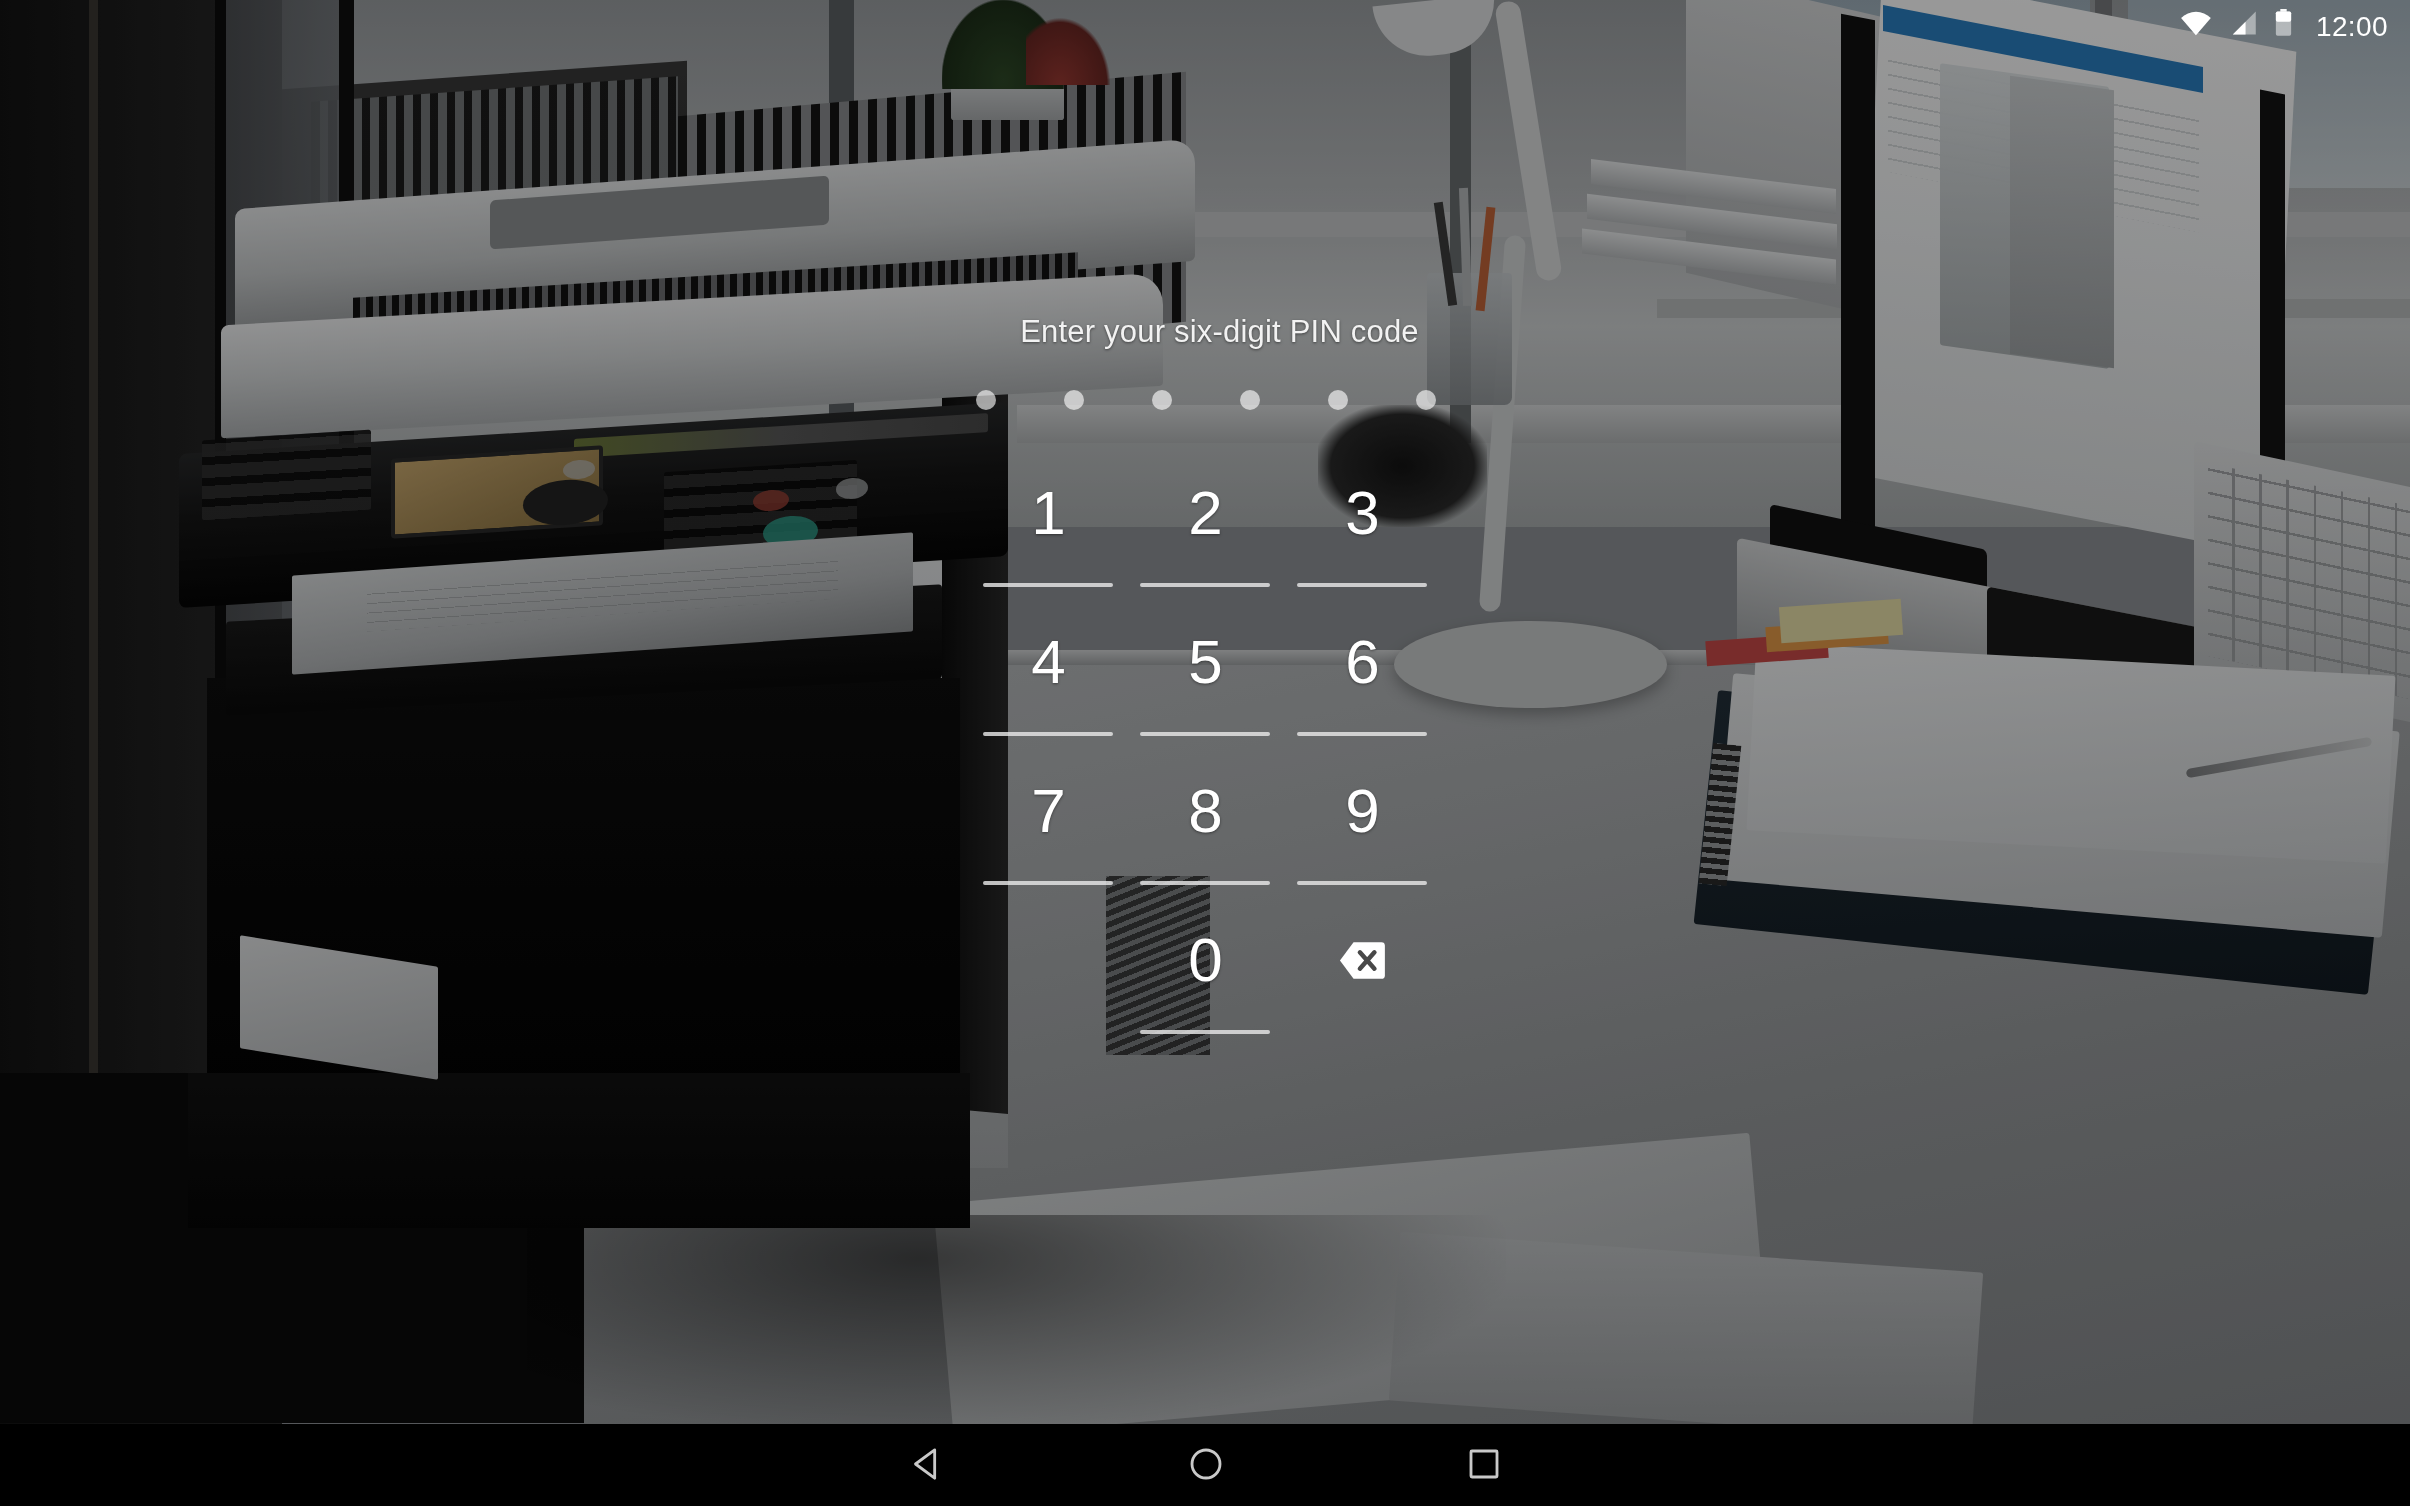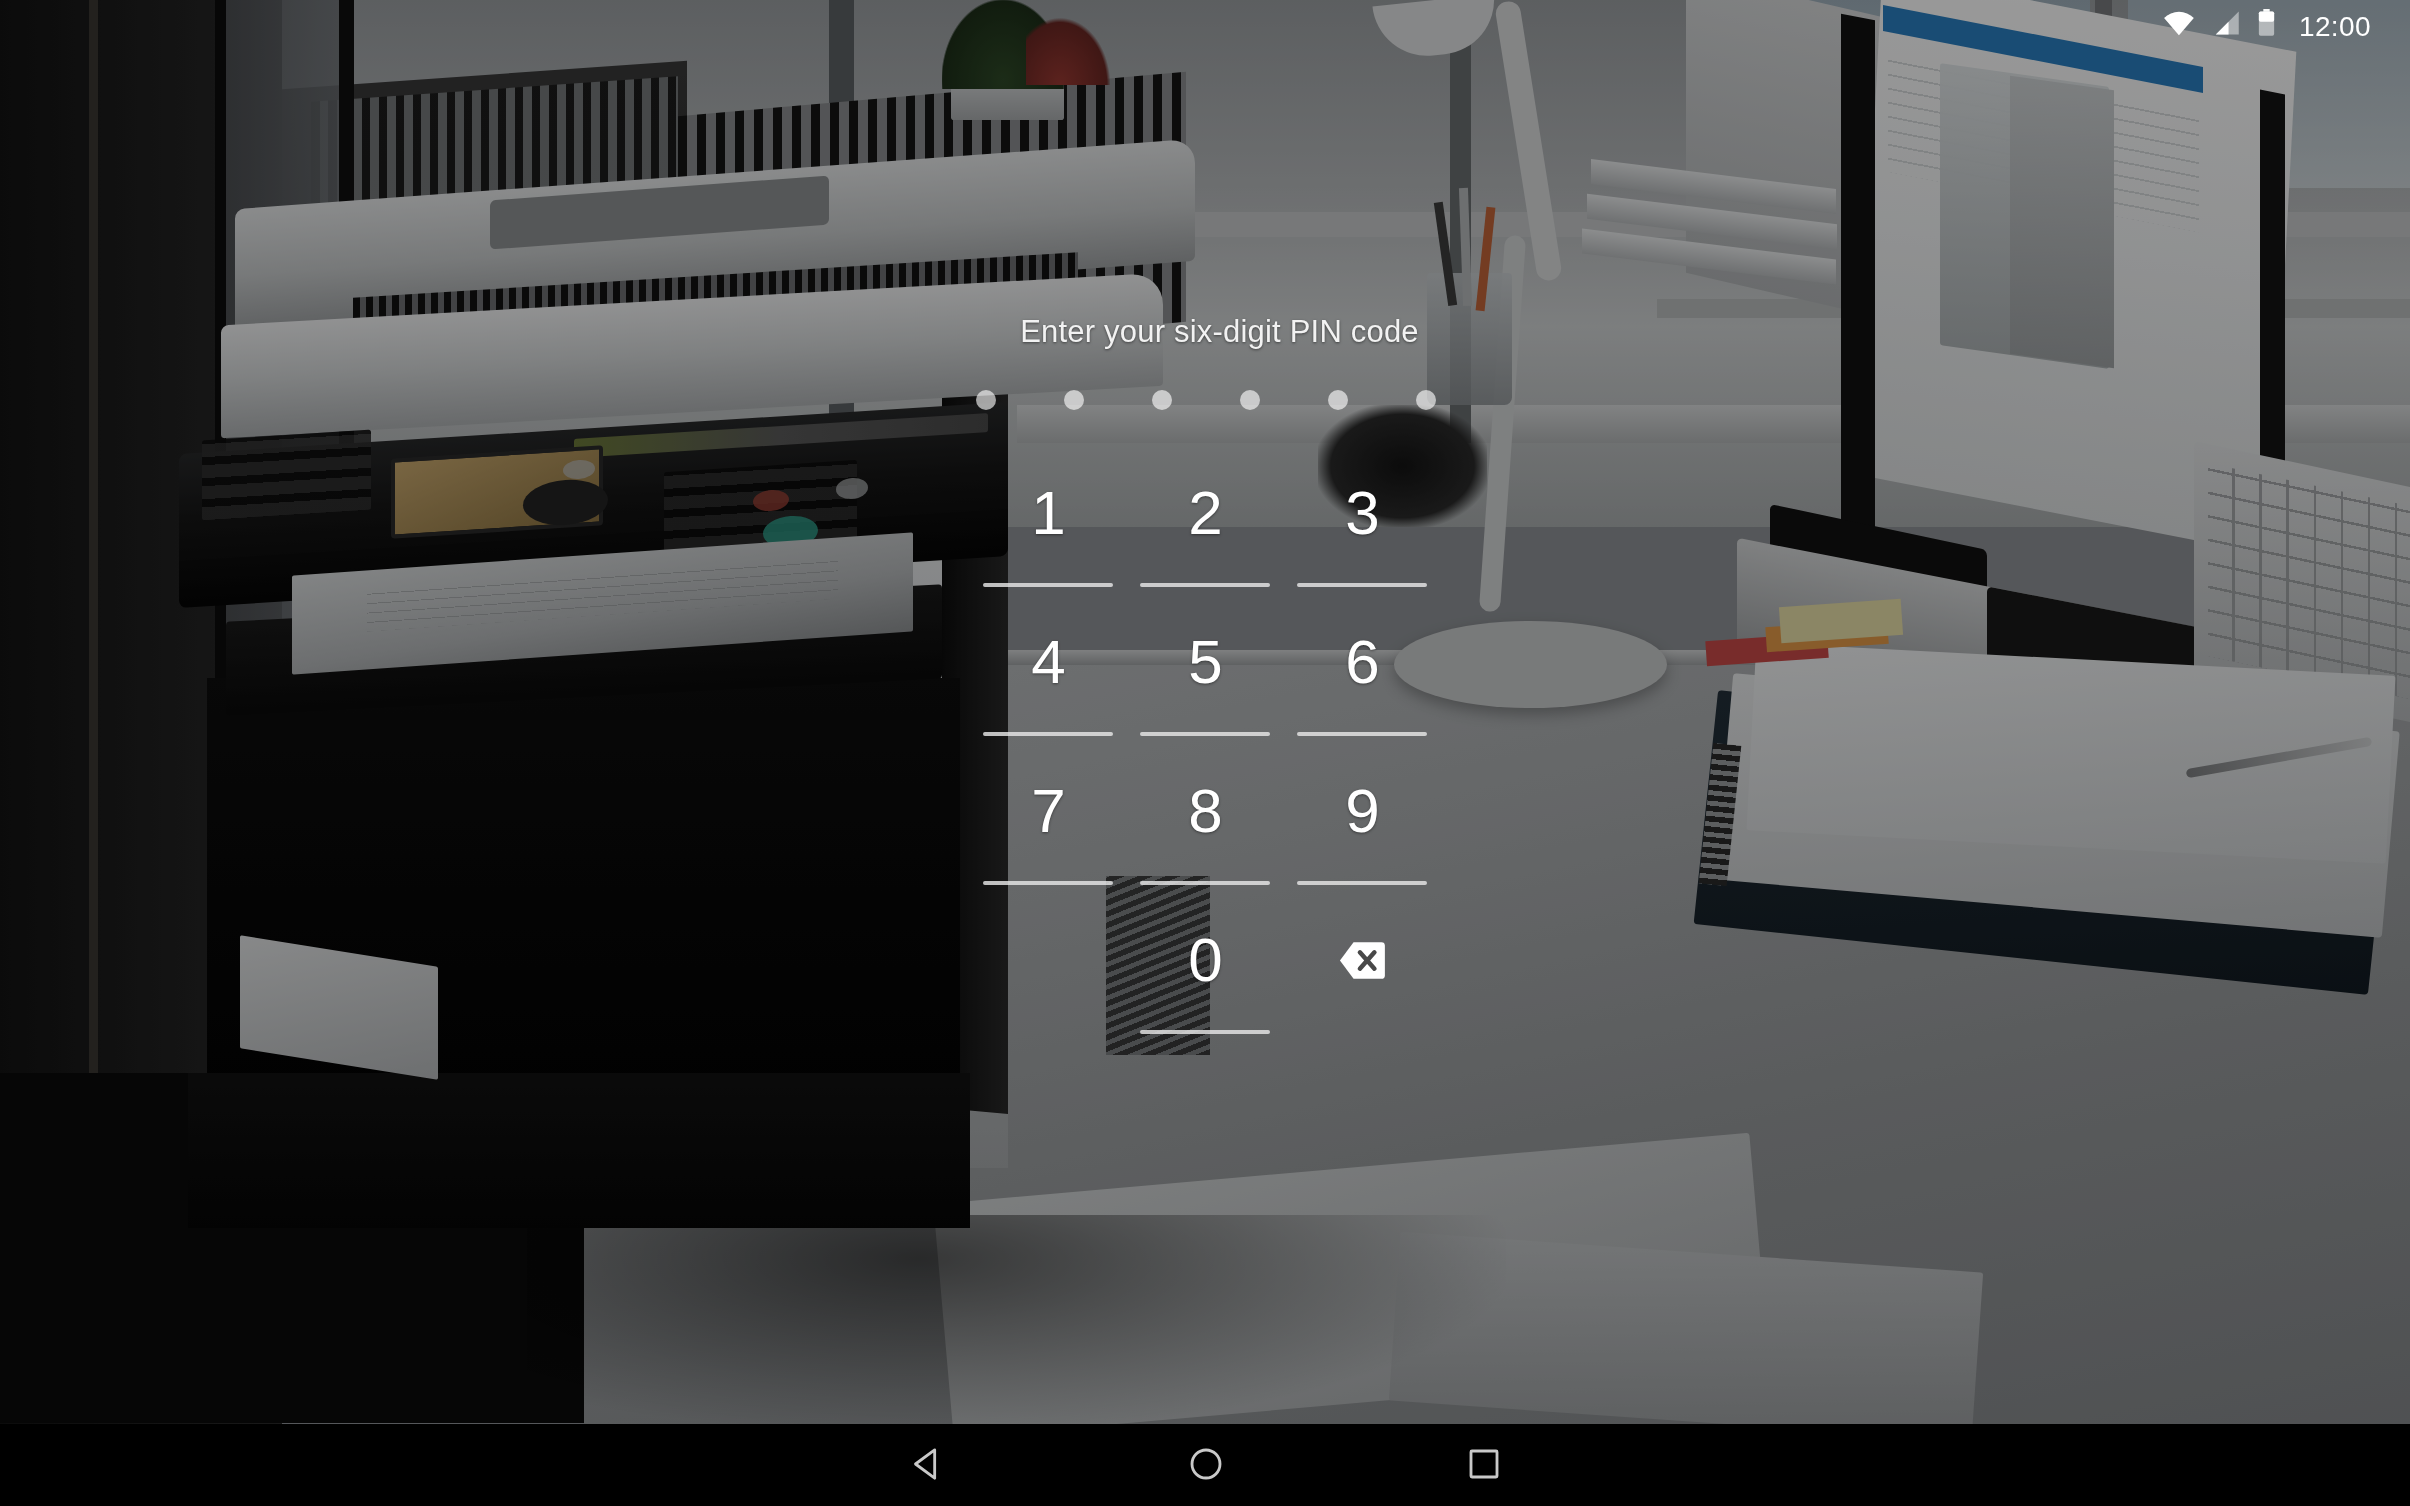--- a/index.html
+++ b/index.html
@@ -242,21 +242,21 @@
              background:radial-gradient(ellipse at 50% 50%,#141414 0%,#2b2b2b 60%,transparent 75%); }
 
   
   #scrim { position:absolute; left:0; top:0; width:2411px; height:1424px;
            background:rgba(0,0,0,0.40); }
 
   
   #statusbar {
     position:absolute; left:0; top:0; width:2411px; height:53px;
     display:flex; align-items:center; justify-content:flex-end;
-    padding-right:40px; gap:17px;
+    padding-right:23px; gap:17px;
     color:#ffffff; font-size:26px; letter-spacing:0.4px;
   }
   .sb-icon { display:block; }
   #clock { margin-left:5.6px; font-size:28px; }
 
   
   #pinwrap {
     position:absolute; left:0; top:0; width:2411px; height:1424px;
     display:flex; flex-direction:column; align-items:center;
   }

